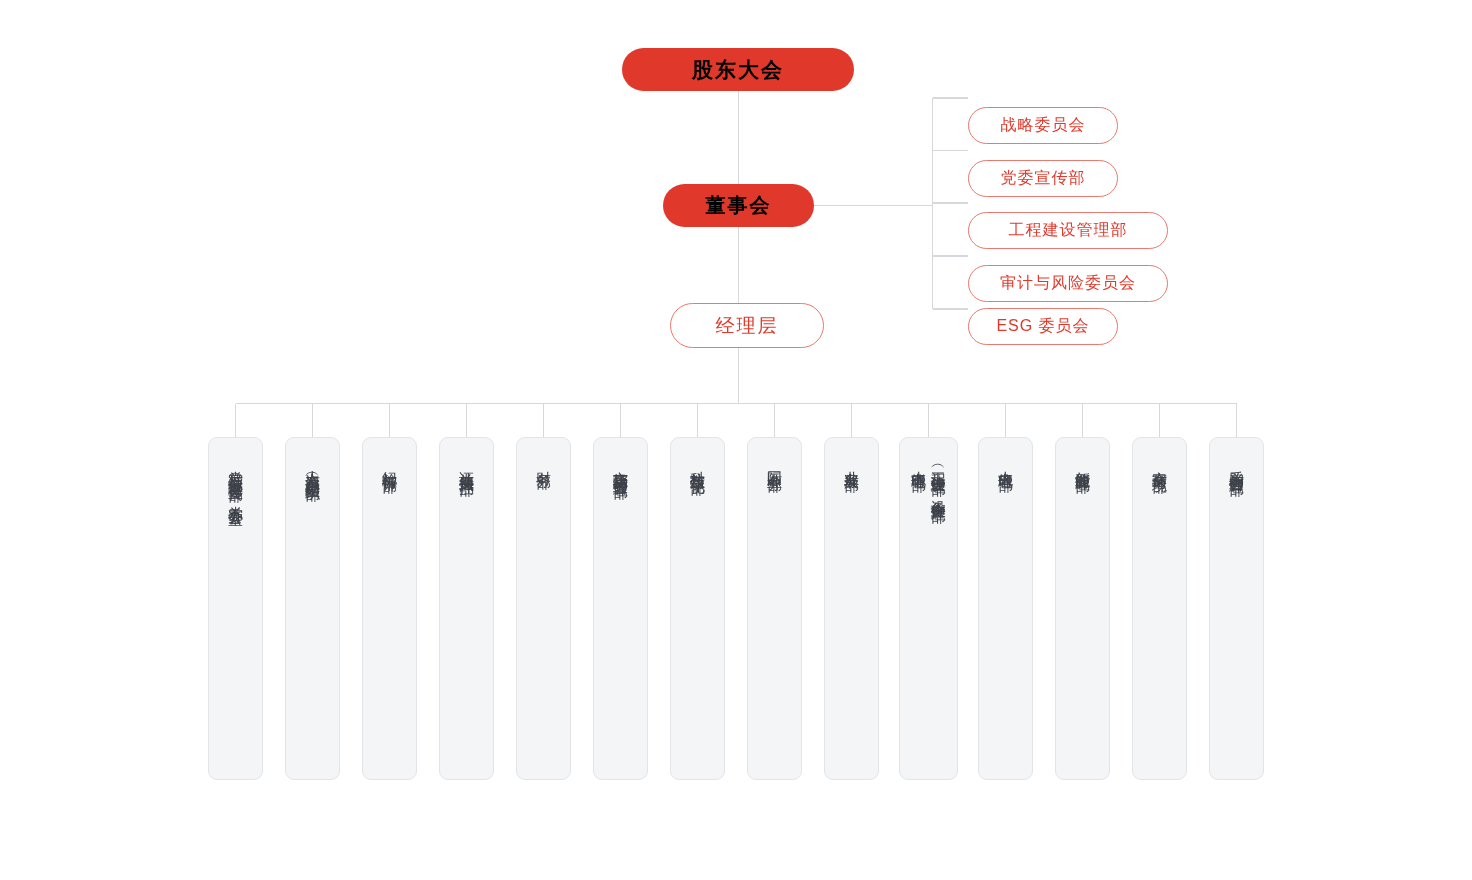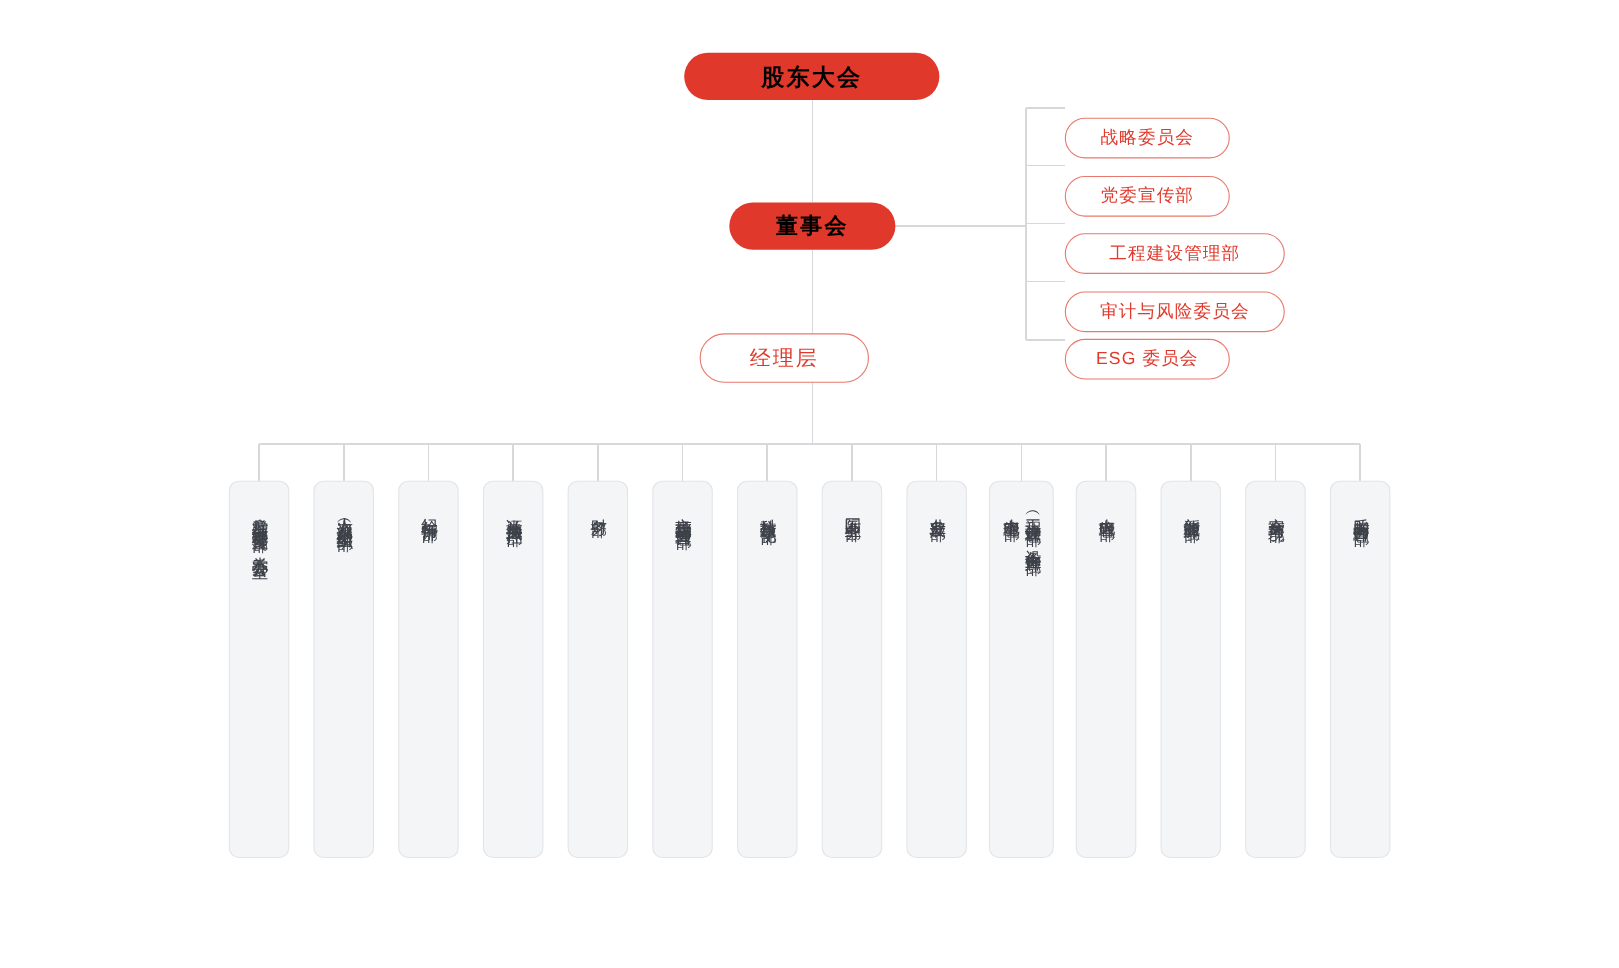--- a/index.html
+++ b/index.html
@@ -60,21 +60,21 @@
     display: flex;
     align-items: center;
     justify-content: center;
     background: #ffffff;
     border: 1.4px solid #e8796e;
     border-radius: 999px;
     color: #e0392b;
     box-sizing: border-box;
   }
   #node-management {
-    left: 636px;
+    left: 670px;
     top: 303px;
     width: 154px;
     height: 45px;
     font-size: 19px;
     letter-spacing: 2px;
   }
   .committee {
     height: 37px;
     font-size: 16px;
     letter-spacing: 1px;

